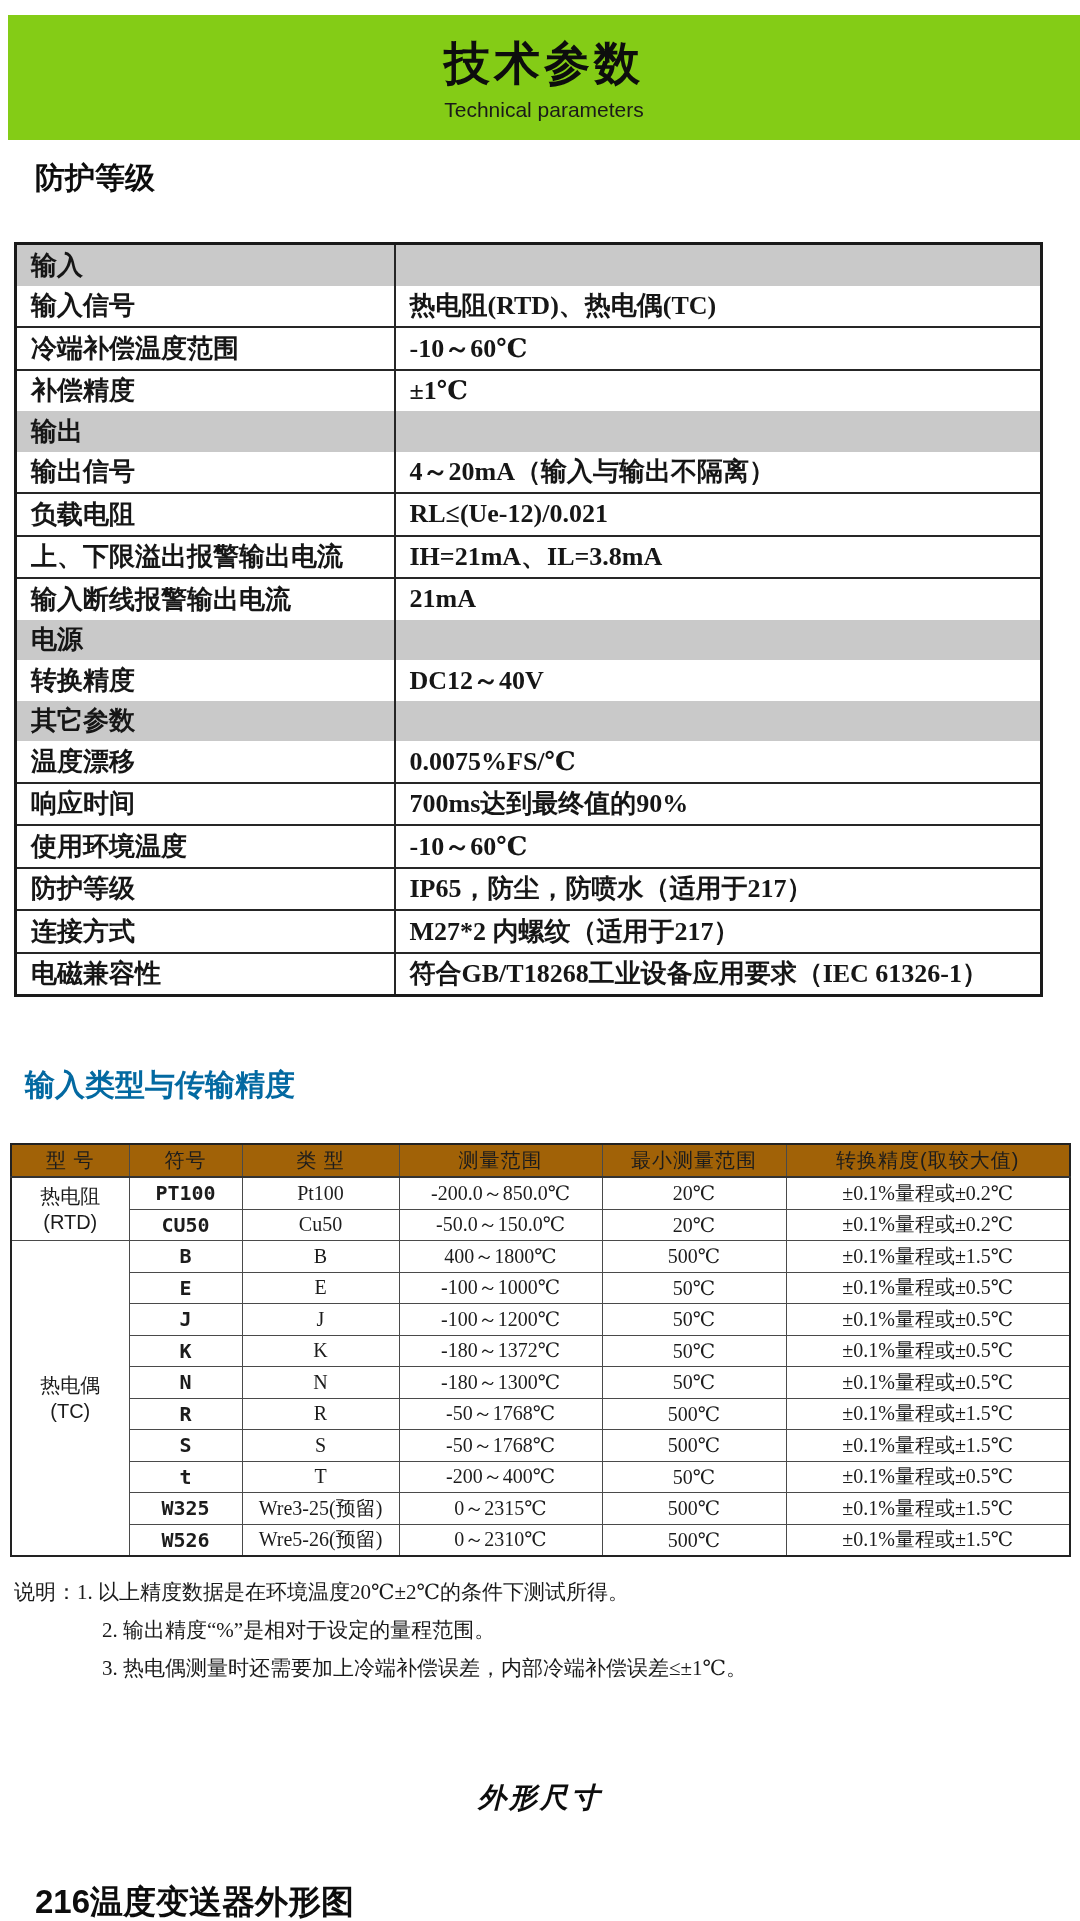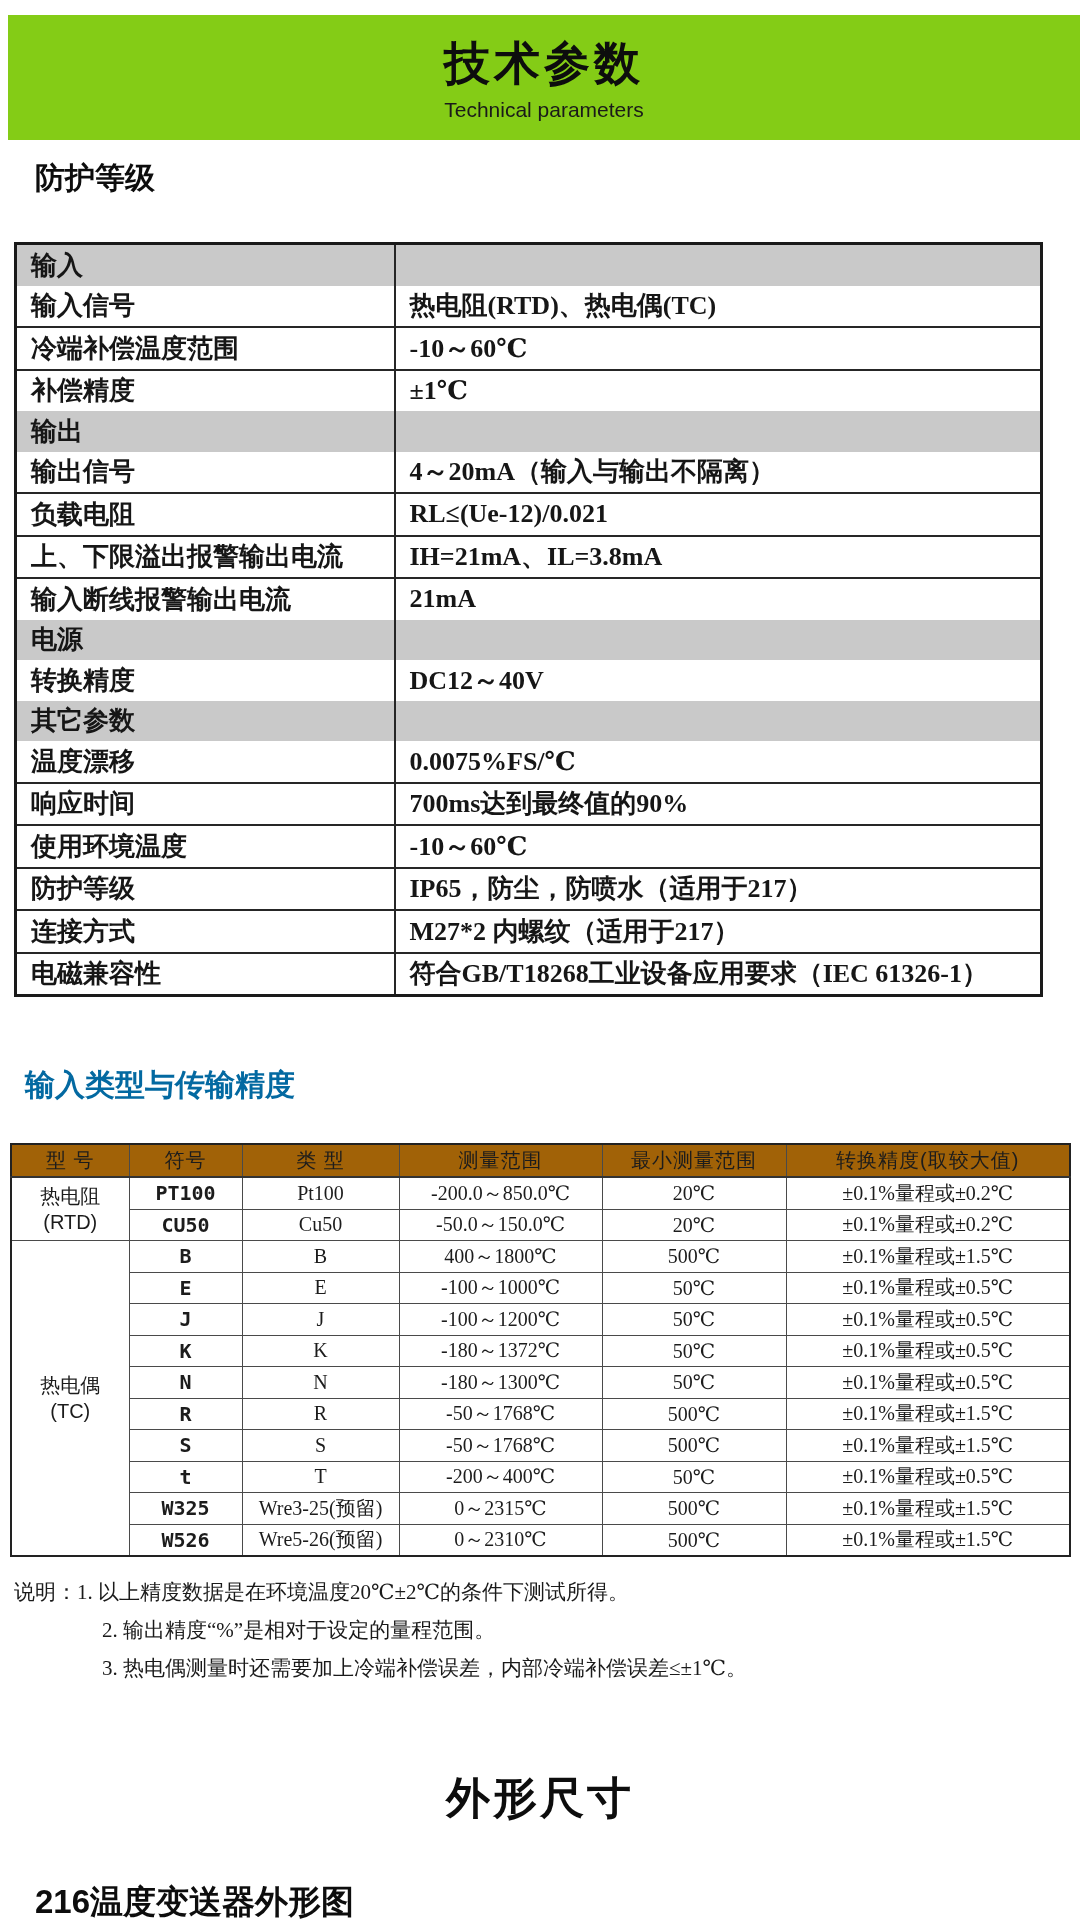--- a/index.html
+++ b/index.html
@@ -11,21 +11,21 @@
   
   .banner{
     margin:15px 0 0 8px;height:125px;background:#84cc16;
     display:flex;flex-direction:column;align-items:center;justify-content:center;
   }
   .banner-title{font-size:46px;font-weight:bold;letter-spacing:4px;color:#0d0d0d;}
   .banner-subtitle{font-size:21px;color:#1a1a1a;margin-top:3px;}
   
   .h-spec{font-size:30px;font-weight:bold;margin:20px 0 0 35px;line-height:36px;color:#0d0d0d;}
   .h-type{font-size:30px;font-weight:bold;margin:70px 0 0 25px;line-height:36px;color:#0369a1;}
-  .h-dim{font-size:44px;font-weight:bold;text-align:center;margin:85px 0 0 0;line-height:52px;letter-spacing:3px;color:#0d0d0d;}
+  .h-dim{font-size:28px;font-weight:bold;text-align:center;margin:85px 0 0 0;line-height:52px;letter-spacing:3px;color:#0d0d0d;font-style:italic;}
   .h-216{font-size:33px;font-weight:bold;margin:58px 0 0 35px;line-height:40px;color:#0d0d0d;}
   
   .spec-table{
     border-collapse:collapse;table-layout:fixed;
     margin:46px 8px 0 14px;width:1029px;
     border:3px solid #1a1a1a;
   }
   .spec-table td{
     height:40.5px;font-size:26px;padding:0 0 0 14px;
     font-family:"Liberation Serif","DejaVu Serif",serif;font-weight:bold;

